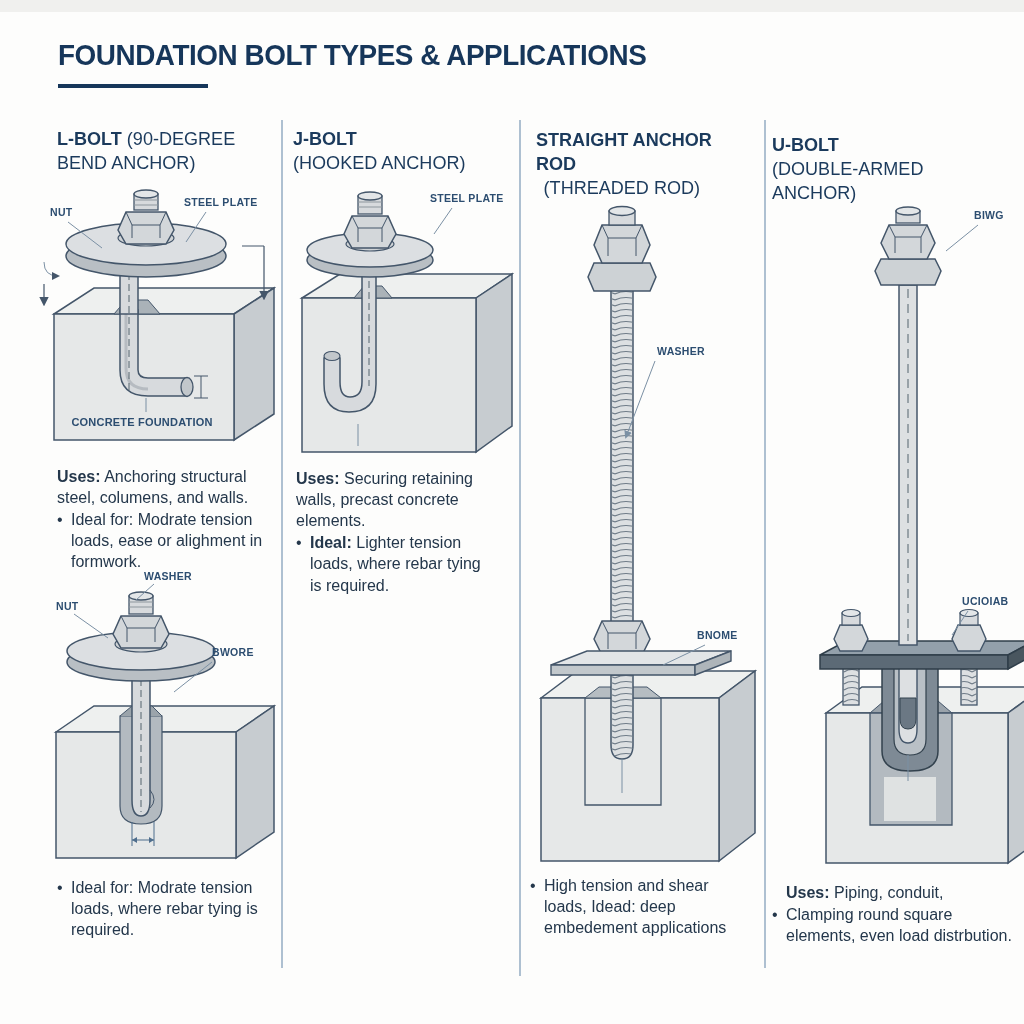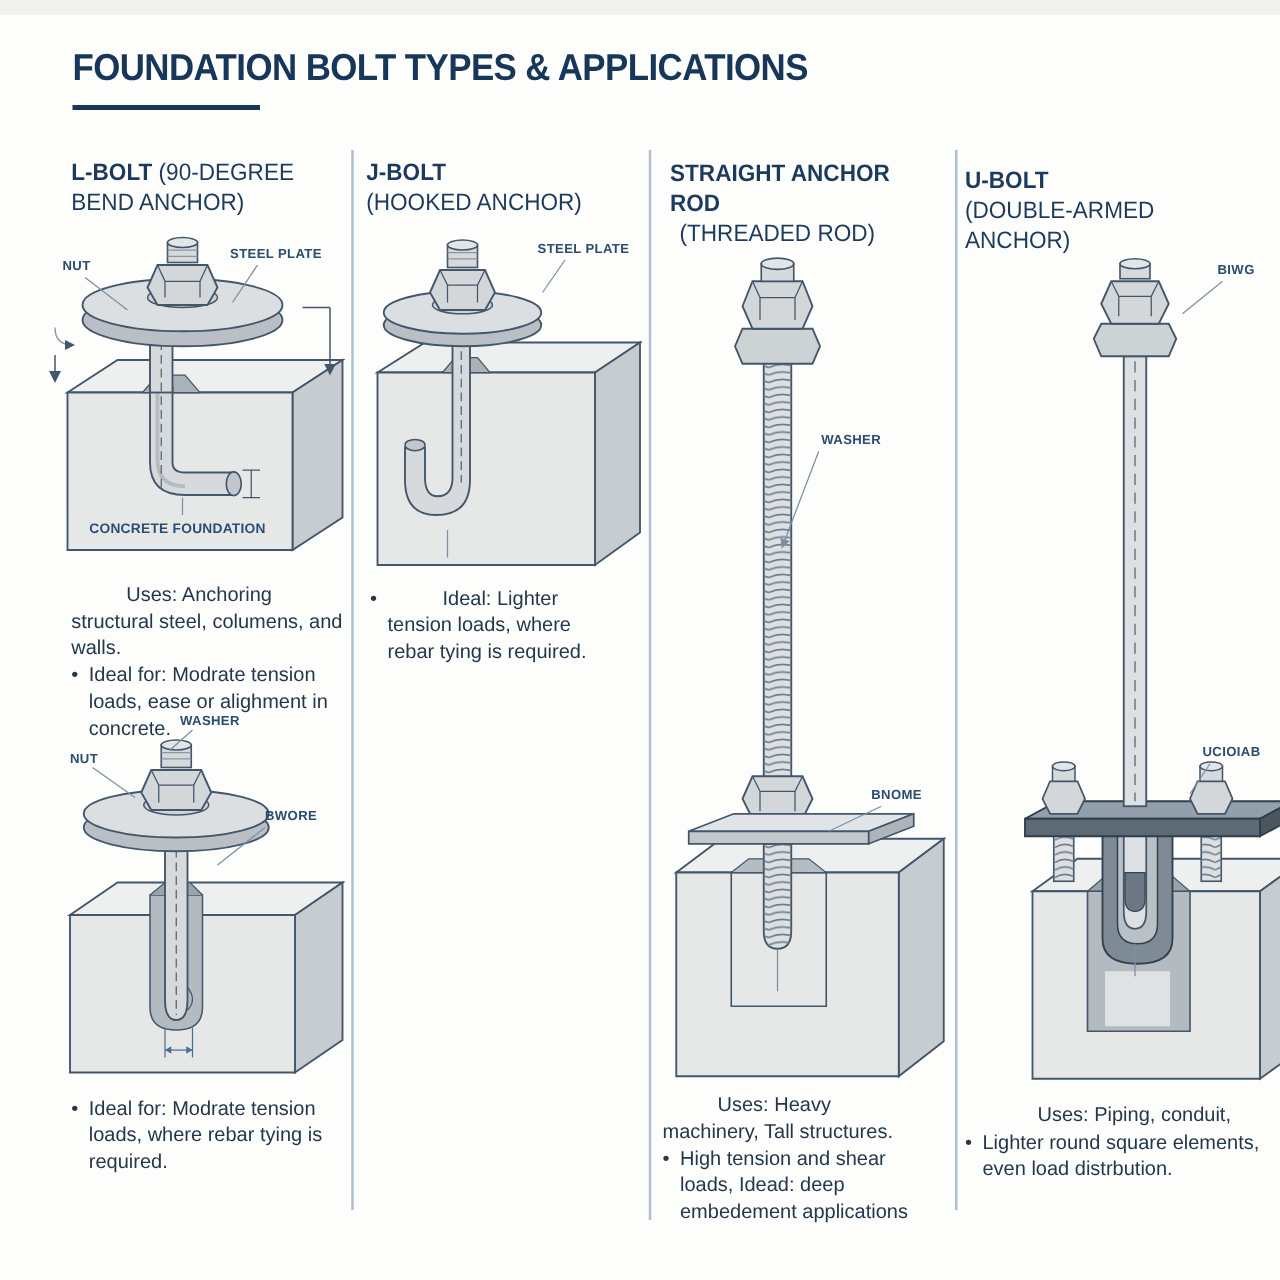--- a/index.html
+++ b/index.html
@@ -15,21 +15,21 @@
   .title-underline{position:absolute;left:58px;top:84px;width:150px;height:4px;background:#16365a;}
   .vdiv{position:absolute;top:120px;width:2px;background:#aec0d1;}
   .hdr{
     position:absolute;font-size:19px;color:#1b3a5c;line-height:1.25;
     transform:scaleX(.95);transform-origin:left;
   }
   .hdr .hb{font-weight:700;}
   .hdr .hl{font-weight:400;}
   .hdr .hline{display:block;font-weight:400;}
   .uses{position:absolute;font-size:16px;color:#24374b;line-height:1.32;}
-  .uses .lead{font-weight:400;margin-left:44px;}
+  .uses .lead{font-weight:700;}
   .brow{display:flex;margin-top:1px;}
   .brow .bu{width:14px;flex:none;}
   .fig{position:absolute;}
   .lbl{font-family:"Liberation Sans",sans-serif;font-size:10.5px;font-weight:700;fill:#2c4d70;letter-spacing:.3px;}
   .ldr{stroke:#7b90a4;stroke-width:1;fill:none;}
   .cap{font-family:"Liberation Sans",sans-serif;font-size:11px;font-weight:700;fill:#2c4d70;letter-spacing:.2px;}
 </style>
 </head>
 <body>
 
@@ -101,21 +101,21 @@
   <text x="148" y="20" class="lbl">STEEL PLATE</text>
   <line x1="110" y1="212" x2="110" y2="226" class="ldr"></line>
   <text x="106" y="240" text-anchor="middle" class="cap">CONCRETE FOUNDATION</text>
 </svg>
 </div>
 
 <div class="uses" style="left:57px;top:466px;width:228px;">
   <div><span class="lead">Uses:</span> <span>Anchoring structural steel, columens, and walls.</span></div>
   <div class="brow">
     <span class="bu">•</span>
-    <span>Ideal for: Modrate tension loads, ease or alighment in concrete.</span>
+    <span>Ideal for: Modrate tension loads, ease or alighment in formwork.</span>
   </div>
 </div>
 
 <div class="fig" style="left:36px;top:564px;">
 <svg width="240" height="302" viewBox="0 0 240 302">
 
   <g>
     <path d="M20,168 L58,142 L238,142 L200,168 Z" fill="#eef0ef" stroke="#44566a" stroke-width="1.5"></path>
     <path d="M200,168 L238,142 L238,268 L200,294 Z" fill="#c7ccd0" stroke="#44566a" stroke-width="1.5"></path>
     <path d="M20,168 H200 V294 H20 Z" fill="#e6e8e8" stroke="#44566a" stroke-width="1.5"></path>
@@ -206,20 +206,21 @@
     <path d="M72,16 h24 M72,21 h24" stroke="#8d969d" stroke-width="1"></path>
     <ellipse cx="84" cy="10" rx="12" ry="4" fill="#e3e6e8" stroke="#44566a" stroke-width="1.3"></ellipse>
   </g>
 
   <line x1="166" y1="22" x2="148" y2="48" class="ldr"></line>
   <text x="144" y="16" class="lbl">STEEL PLATE</text>
 </svg>
 </div>
 
 <div class="uses" style="left:296px;top:468px;width:200px;">
+  <div><span class="lead">Uses:</span> <span>Securing retaining walls, precast concrete elements.</span></div>
   <div class="brow">
     <span class="bu">•</span>
     <span><span class="lead">Ideal:</span> <span>Lighter tension loads, where rebar tying is required.</span></span>
   </div>
 </div>
 
 <div class="hdr" style="left:536px;top:128px;width:230px;">
   <span class="hb">STRAIGHT ANCHOR ROD</span>
   <span class="hline hl" style="padding-left:8px;">(THREADED ROD)</span>
 </div>
@@ -276,21 +277,20 @@
   </g>
 
   <path d="M128,168 L99,244" class="ldr" marker-end="url(#ahD)"></path>
   <text x="130" y="162" class="lbl">WASHER</text>
   <line x1="178" y1="452" x2="136" y2="472" class="ldr"></line>
   <text x="170" y="446" class="lbl">BNOME</text>
 </svg>
 </div>
 
 <div class="uses" style="left:530px;top:874px;width:212px;">
-  <div style="width:190px;"><span class="lead">Uses:</span> <span>Heavy machinery, Tall structures.</span></div>
   <div class="brow">
     <span class="bu">•</span>
     <span>High tension and shear loads, Idead: deep embedement applications</span>
   </div>
 </div>
 
 <div class="hdr" style="left:772px;top:133px;width:240px;">
   <span class="hb">U-BOLT</span>
   <span class="hline hl">(DOUBLE-ARMED ANCHOR)</span>
 </div>
@@ -365,15 +365,15 @@
   <text x="162" y="26" class="lbl">BIWG</text>
   <line x1="156" y1="418" x2="140" y2="442" class="ldr"></line>
   <text x="150" y="412" class="lbl">UCIOIAB</text>
 </svg>
 </div>
 
 <div class="uses" style="left:772px;top:882px;width:242px;">
   <div style="padding-left:14px;"><span class="lead">Uses:</span> <span>Piping, conduit,</span></div>
   <div class="brow">
     <span class="bu">•</span>
-    <span>Lighter round square elements, even load distrbution.</span>
+    <span>Clamping round square elements, even load distrbution.</span>
   </div>
 </div>
 
 </body></html>

